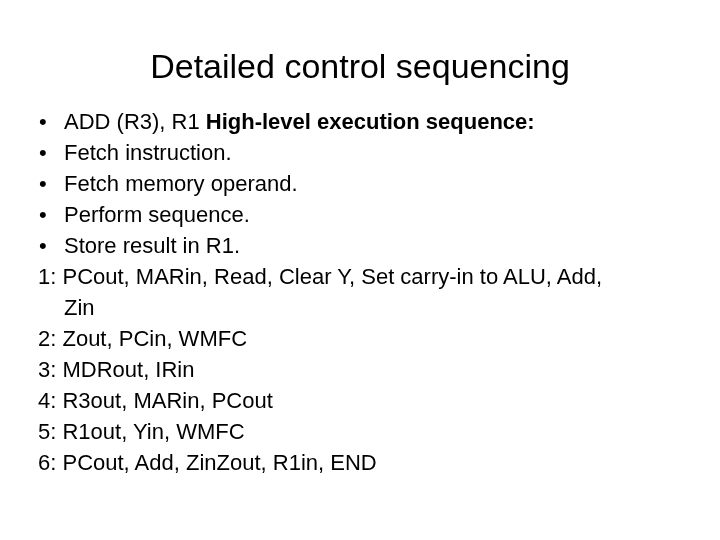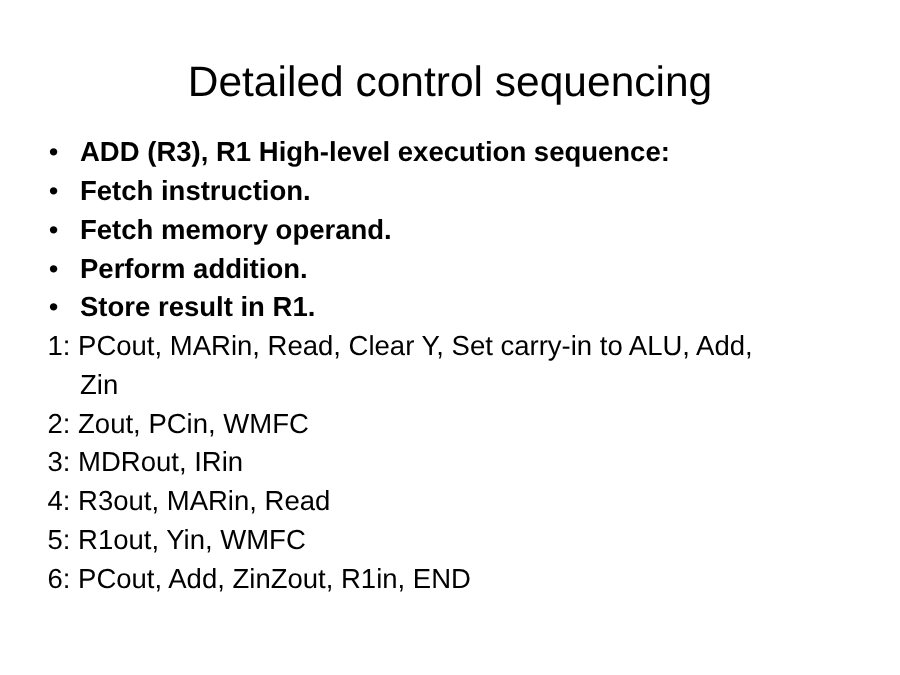--- a/index.html
+++ b/index.html
@@ -66,21 +66,21 @@
   }
   .step-cont {
     padding-left: 28px;
     white-space: nowrap;
   }
   .bold {
     font-weight: 700;
     text-align: right;
   }
   .normal {
-    font-weight: 700;
+    font-weight: 400;
   }
 </style>
 </head>
 <body>
 
 <div class="slide">
 
   <div class="slide-title">Detailed control sequencing</div>
 
   <div class="body-block">
@@ -95,33 +95,33 @@
       <span class="normal">Fetch instruction.</span>
     </div>
 
     <div class="bullet-line">
       <span class="bullet-marker">•</span>
       <span class="normal">Fetch memory operand.</span>
     </div>
 
     <div class="bullet-line">
       <span class="bullet-marker">•</span>
-      <span class="normal">Perform addition.</span>
+      <span class="normal">Perform sequence.</span>
     </div>
 
     <div class="bullet-line">
       <span class="bullet-marker">•</span>
       <span class="normal">Store result in R1.</span>
     </div>
 
 
     <div class="step-line">1: PCout, MARin, Read, Clear Y, Set carry-in to ALU, Add,</div>
     <div class="step-cont">Zin</div>
 
     <div class="step-line">2: Zout, PCin, WMFC</div>
     <div class="step-line">3: MDRout, IRin</div>
-    <div class="step-line">4: R3out, MARin, Read</div>
+    <div class="step-line">4: R3out, MARin, PCout</div>
     <div class="step-line">5: R1out, Yin, WMFC</div>
     <div class="step-line">6: PCout, Add, ZinZout, R1in, END</div>
 
   </div>
 
 </div>
 
 </body></html>

